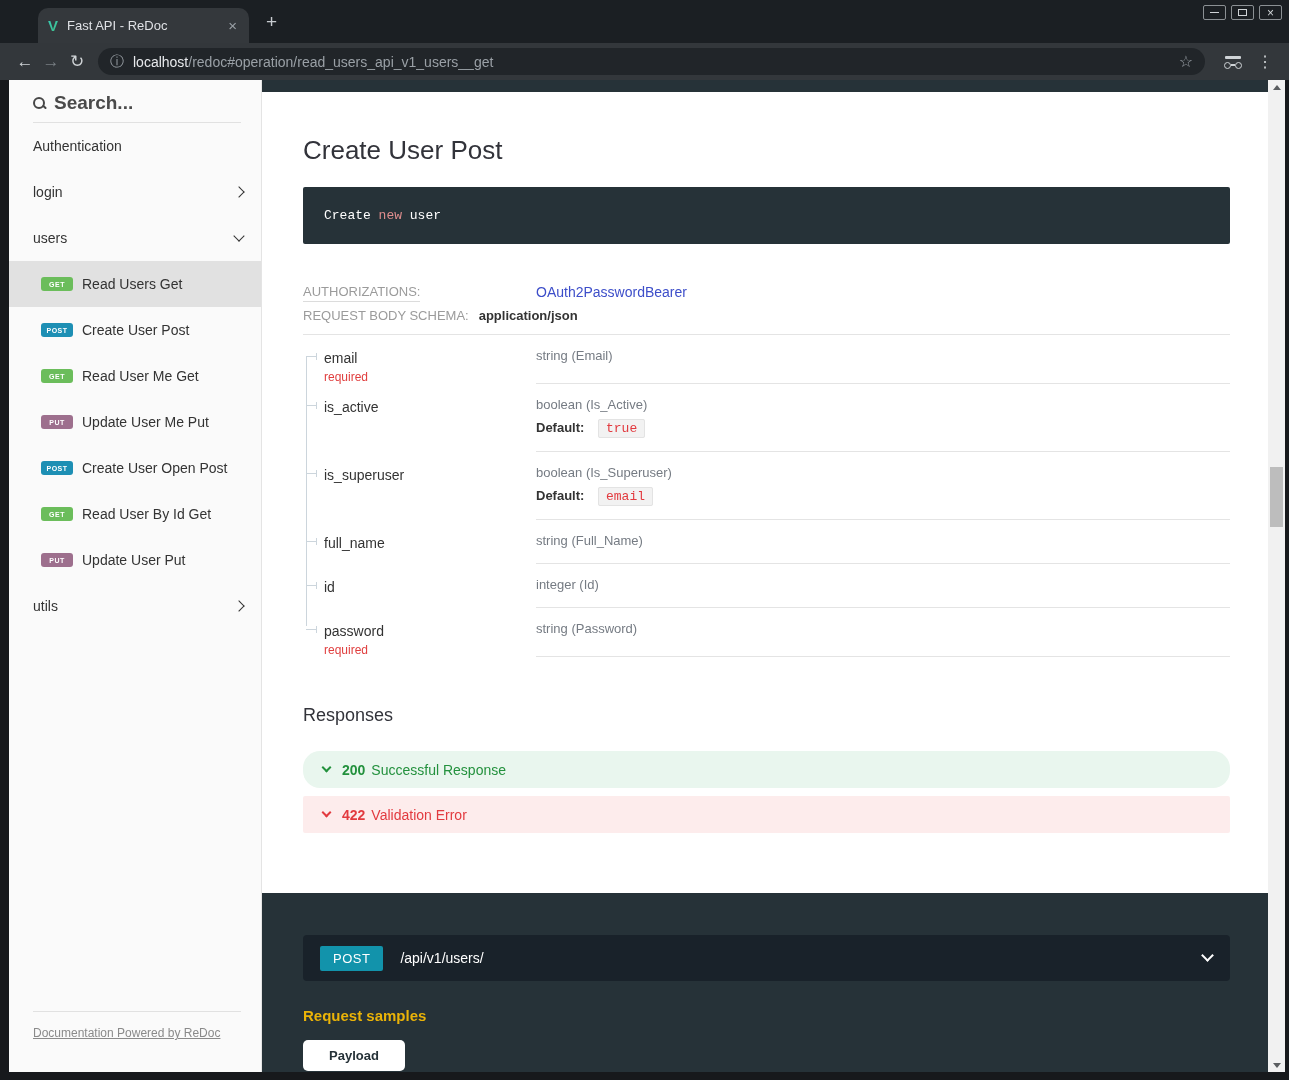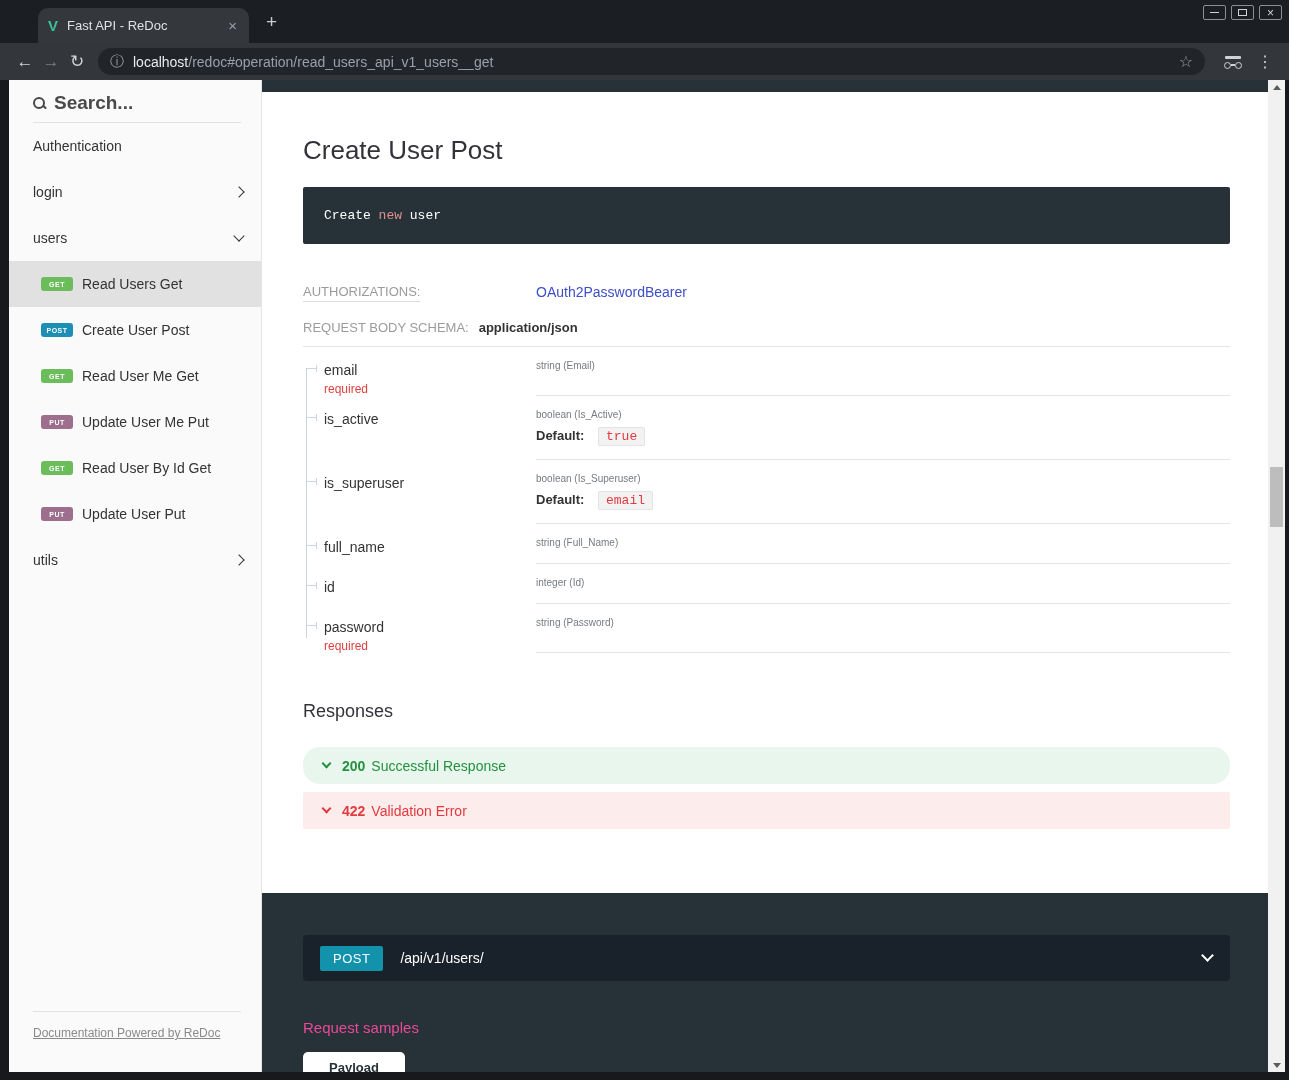--- a/index.html
+++ b/index.html
@@ -93,34 +93,34 @@
   .col { margin-left:41px; margin-right:38px; }
   h1.op-title { font-size:26px; font-weight:400; color:#32333a; margin-top:43px; height:30px; }
   .code-block { margin-top:22px; height:57px; background:var(--panel-dark); border-radius:2px;
                 display:flex; align-items:center; padding:0 21px;
                 font-family:"Liberation Mono","DejaVu Sans Mono",monospace; font-size:13px; color:#fff; }
   .code-block .kw { color:var(--code-keyword); }
   .auth-row { margin-top:40px; height:22px; font-size:13px; display:flex; align-items:flex-start; }
   .auth-label-wrap { display:inline-block; width:233px; color:#9b9b9b; }
   .auth-label-wrap span { border-bottom:1px solid #dcdcdc; padding-bottom:2px; }
   .auth-link { color:var(--link); font-size:14px; text-decoration:none; }
-  .reqbody-row { margin-top:12px; height:18px; font-size:13px; color:#9b9b9b; display:flex; align-items:center; }
+  .reqbody-row { margin-top:0; height:18px; font-size:13px; color:#9b9b9b; display:flex; align-items:center; }
   .reqbody-type { color:#333; font-weight:bold; margin-left:10px; font-size:13px; }
   .schema-hr { border:none; border-top:1px solid #e4e4e4; margin-top:10px; }
 
   .schema { position:relative; padding-top:0; }
   .tree-trunk { position:absolute; left:3px; top:21px; width:1px; height:270px; background:#ccd5dc; }
   .field-row { display:flex; }
   .field-left { width:233px; position:relative; padding:14px 10px 0 21px; }
   .stub { position:absolute; left:3px; top:21px; width:11px; height:1px; background:#ccd5dc; }
   .stub::after { content:""; position:absolute; right:0; top:-3px; width:1px; height:7px; background:#ccd5dc; }
   .fname { font-size:14px; color:#333; }
   .freq { display:block; font-size:12px; color:var(--required-text); margin-top:3px; }
   .field-right { flex:1; padding:13px 0 15px; border-bottom:1px solid #e4e4e4; }
-  .ftype { font-size:10px; color:#757b83; }
+  .ftype { font-size:13px; color:#757b83; }
   .fdefault { margin-top:8px; font-size:13px; color:#333; }
   .dlabel { font-weight:bold; }
   .dchip { font-family:"Liberation Mono","DejaVu Sans Mono",monospace; font-size:13px; color:var(--error-text);
            background:#f2f2f2; border:1px solid #e3e3e3; border-radius:2px; padding:1px 7px; margin-left:10px; }
 
   h2.resp-title { margin-top:48px; font-size:18px; font-weight:400; color:#32333a; height:26px; }
   .resp-btn { margin-top:0; height:37px; border-radius:2px; display:flex; align-items:center;
               padding-left:20px; font-size:14px; cursor:pointer; border:none; width:100%; text-align:left;
               font-family:"Liberation Sans",sans-serif; }
   .resp-btn.first { margin-top:20px; }
@@ -133,21 +133,21 @@
 
   
   .sample-panel { height:179px; background:var(--panel-dark); padding-top:42px; }
   .try-bar { height:46px; background:#19222a; border-radius:4px; display:flex; align-items:center;
              padding:0 18px 0 17px; }
   .method-chip { background:var(--sample-method-chip); color:#fff; font-size:13px; padding:5px 13px;
                  border-radius:2px; letter-spacing:.5px; }
   .try-path { color:#fff; font-size:14px; margin-left:17px; flex:1; }
   .chev-white { width:9px; height:9px; border-right:2px solid #fff; border-bottom:2px solid #fff;
                 transform:rotate(45deg); margin-top:-5px; }
-  .samples-title { color:#ec4899; font-weight:normal; font-size:15px; margin-top:38px; height:20px; }
+  .samples-title { color:#eab308; font-weight:bold; font-size:15px; margin-top:26px; height:20px; }
   .tab-payload { margin-top:13px; display:inline-block; background:#fff; color:#263238; font-weight:bold;
                  font-size:13px; padding:8px 26px; border-radius:5px; border:none;
                  font-family:"Liberation Sans",sans-serif; cursor:pointer; }
 
   
   .scrollbar { width:17px; background:#f1f1f1; position:relative; }
   .sb-btn { position:absolute; left:0; right:0; height:14px; display:flex; align-items:center; justify-content:center; }
   .sb-btn.up { top:0; } .sb-btn.down { bottom:0; }
   .tri-up { width:0; height:0; border-left:4px solid transparent; border-right:4px solid transparent;
             border-bottom:5px solid #5a5d60; }
@@ -229,20 +229,24 @@
         </div>
         <div class="nav-item op">
           <span class="badge get">GET</span>
           <span>Read User Me Get</span>
         </div>
         <div class="nav-item op">
           <span class="badge put">PUT</span>
           <span>Update User Me Put</span>
         </div>
         <div class="nav-item op">
+          <span class="badge post">POST</span>
+          <span>Create User Open Post</span>
+        </div>
+        <div class="nav-item op">
           <span class="badge get">GET</span>
           <span>Read User By Id Get</span>
         </div>
         <div class="nav-item op">
           <span class="badge put">PUT</span>
           <span>Update User Put</span>
         </div>
         <div class="nav-item">
           <span>utils</span>
           <span class="nav-spacer"></span>

